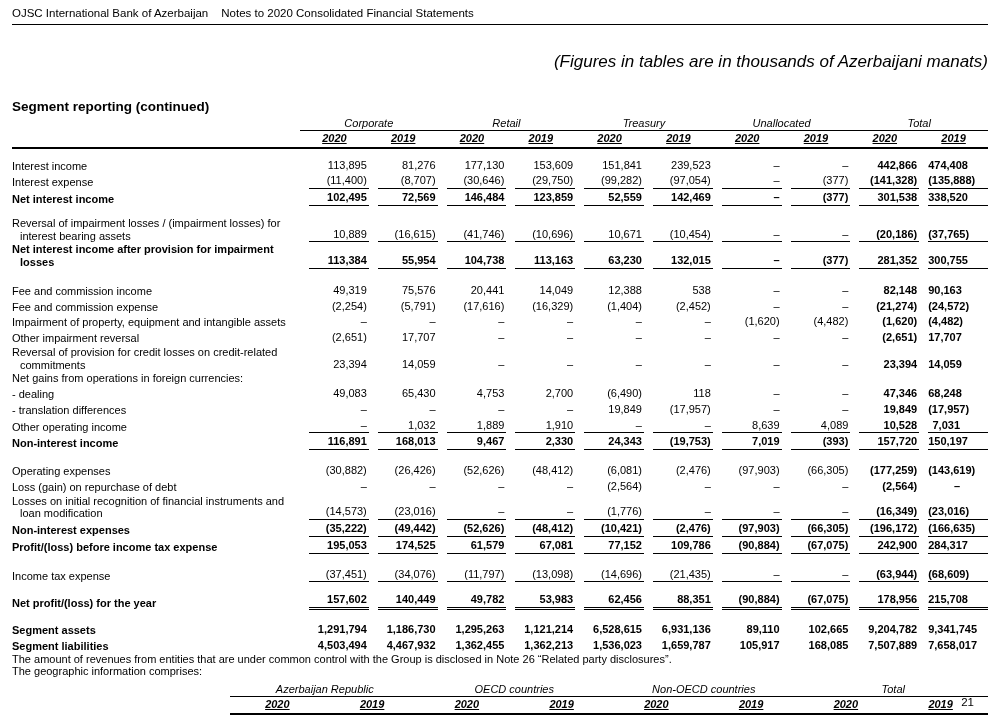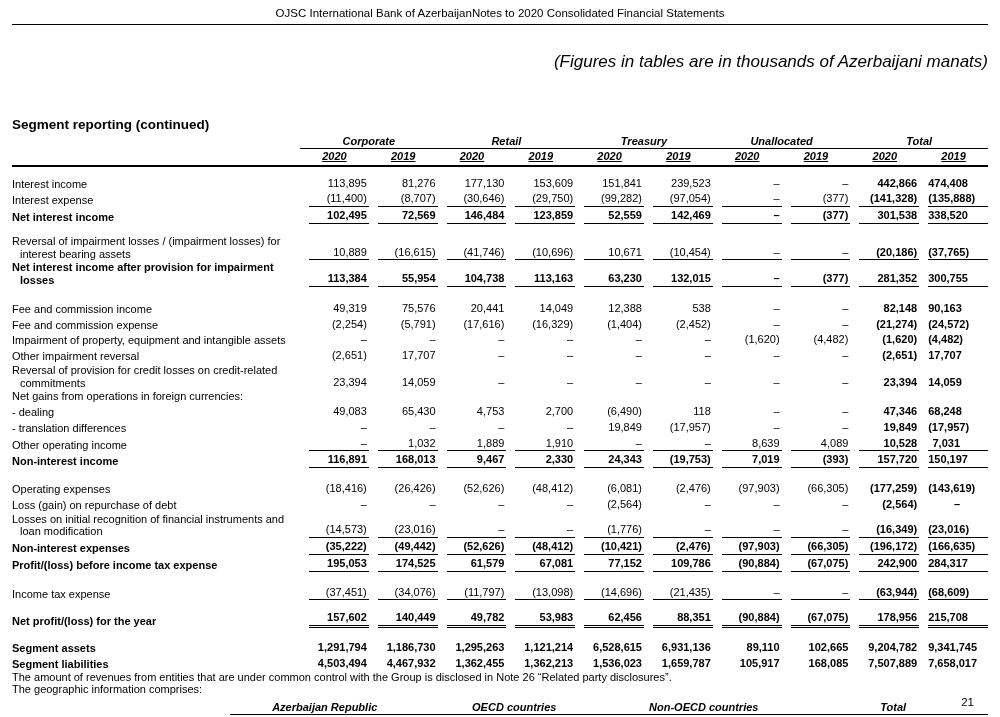--- a/index.html
+++ b/index.html
@@ -1,26 +1,26 @@
 <!DOCTYPE html>
 <html><head>
 <meta charset="utf-8">
 <style>
   html,body{margin:0;padding:0;background:#fff;}
   body{width:1000px;height:717px;font-family:"Liberation Sans","DejaVu Sans",sans-serif;color:#000;}
   .page{position:relative;box-sizing:border-box;width:1000px;height:717px;padding:7px 12px;overflow:hidden;}
-  .topbar{display:flex;justify-content:center;align-items:flex-end;font-size:11.5px;
-          border-bottom:1.5px solid #000;padding-bottom:5px;}
+  .topbar{display:flex;justify-content:flex-start;align-items:flex-end;font-size:11.5px;
+          border-bottom:1.5px solid #000;padding-bottom:5px;gap:13px;}
   .figures-note{font-style:italic;font-size:17px;margin-top:27px;text-align:right;}
-  .section-title{font-weight:bold;font-size:13.5px;margin-top:45px;margin-bottom:2px;}
+  .section-title{font-weight:bold;font-size:13.5px;margin-top:27px;margin-bottom:2px;}
   table{border-collapse:collapse;width:100%;table-layout:fixed;font-size:11px;line-height:1.16;}
   td{vertical-align:bottom;padding:0.5px 0;}
   .seg col.c-lbl{width:288px;}
   .geo col.c-lbl{width:218px;}
-  .grp{font-style:italic;font-weight:bold;text-align:center;border-bottom:1px solid #000;padding-bottom:1px;}
+  .grp{font-style:italic;font-weight:normal;text-align:center;border-bottom:1px solid #000;padding-bottom:1px;}
   .yr{font-style:italic;font-weight:bold;text-align:center;border-bottom:2.5px solid #000;padding:1px 0 2px;text-decoration:underline;}
   .yrlbl.thick{border-bottom:2.5px solid #000;}
   .lbl{padding-left:8px;text-indent:-8px;white-space:pre-line;padding-right:4px;}
   .b{font-weight:bold;}
   .num{padding-left:9px;}
   .num .u{display:block;text-align:right;padding:1px 2px 1px 0;}
   .seg .num.last .u{padding-right:28px;}
   .r1{border-bottom:1.3px solid #000;}
   .r2{border-bottom:3.5px double #000;}
   .note{font-size:11px;}
@@ -554,21 +554,21 @@
           <td class="num last">
             <div class="u r1 b">150,197</div>
           </td>
         </tr>
         <tr class="sp">
           <td colspan="11" style="height: 11px;"></td>
         </tr>
         <tr>
           <td class="lbl">Operating expenses</td>
           <td class="num">
-            <div class="u">(18,416)</div>
+            <div class="u">(30,882)</div>
           </td>
           <td class="num">
             <div class="u">(26,426)</div>
           </td>
           <td class="num">
             <div class="u">(52,626)</div>
           </td>
           <td class="num">
             <div class="u">(48,412)</div>
           </td>

